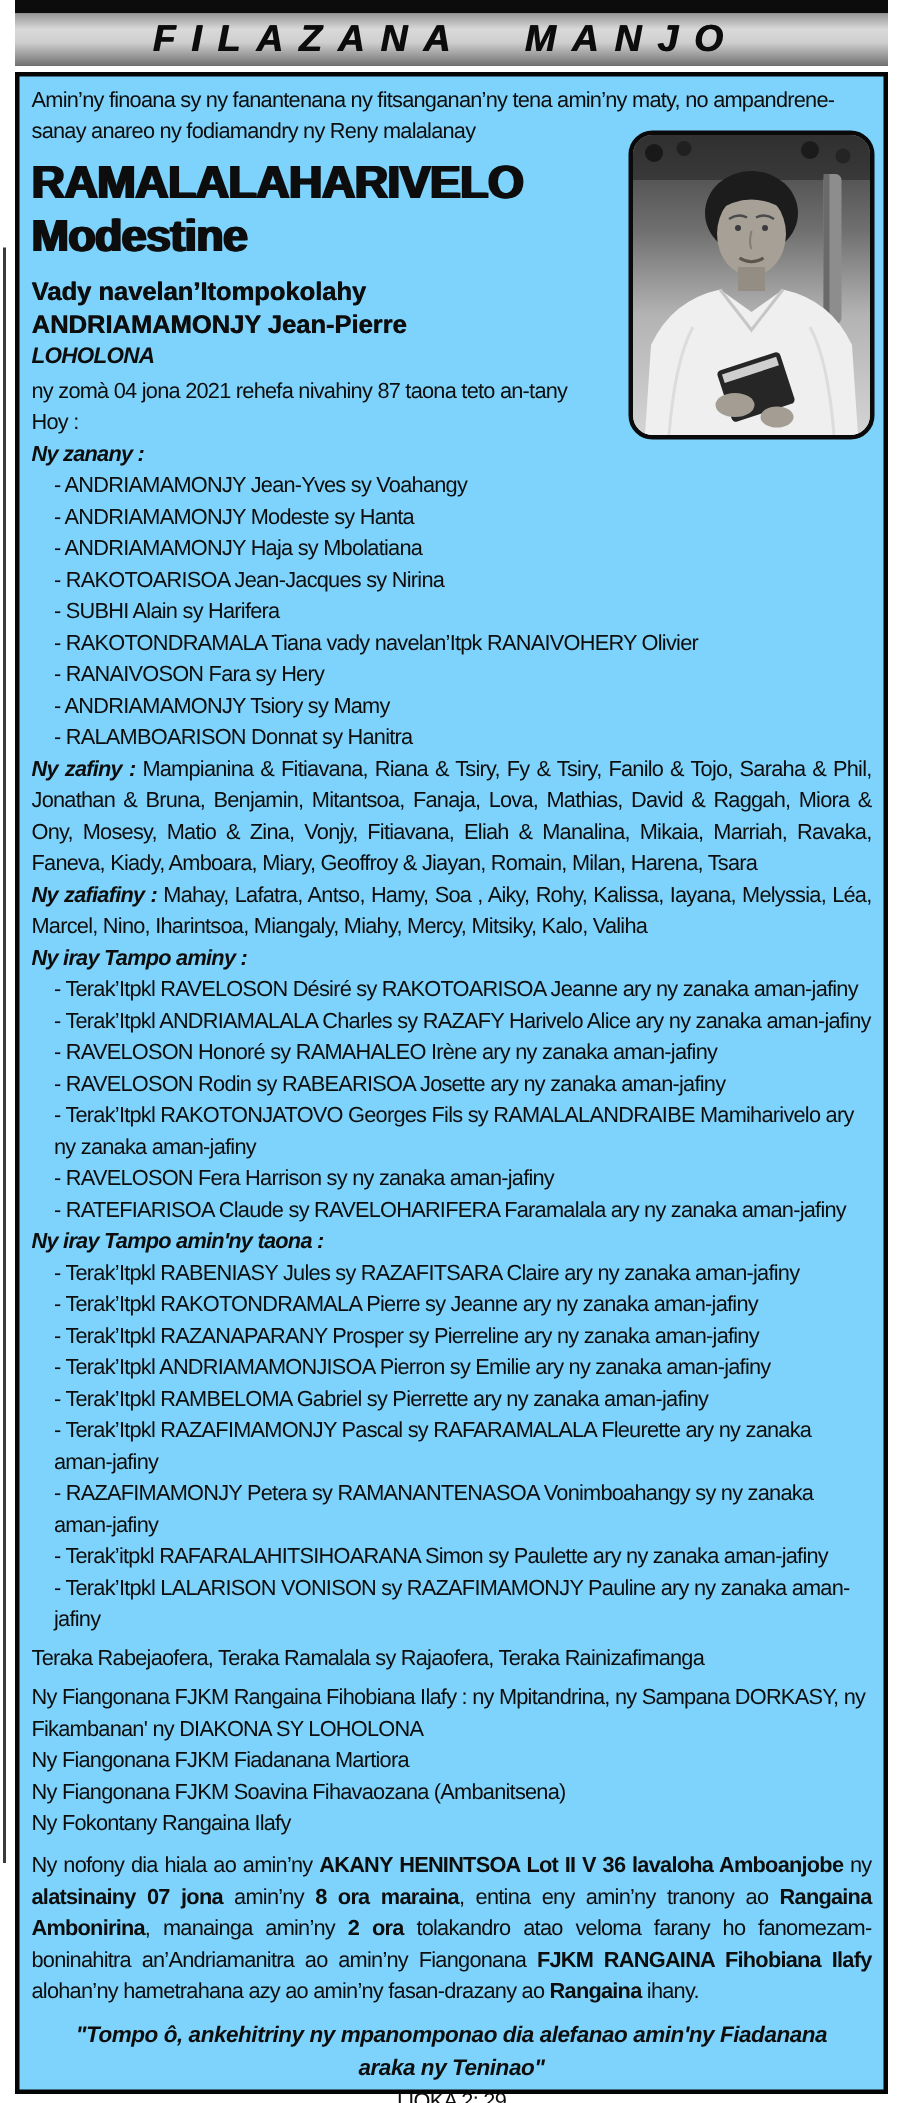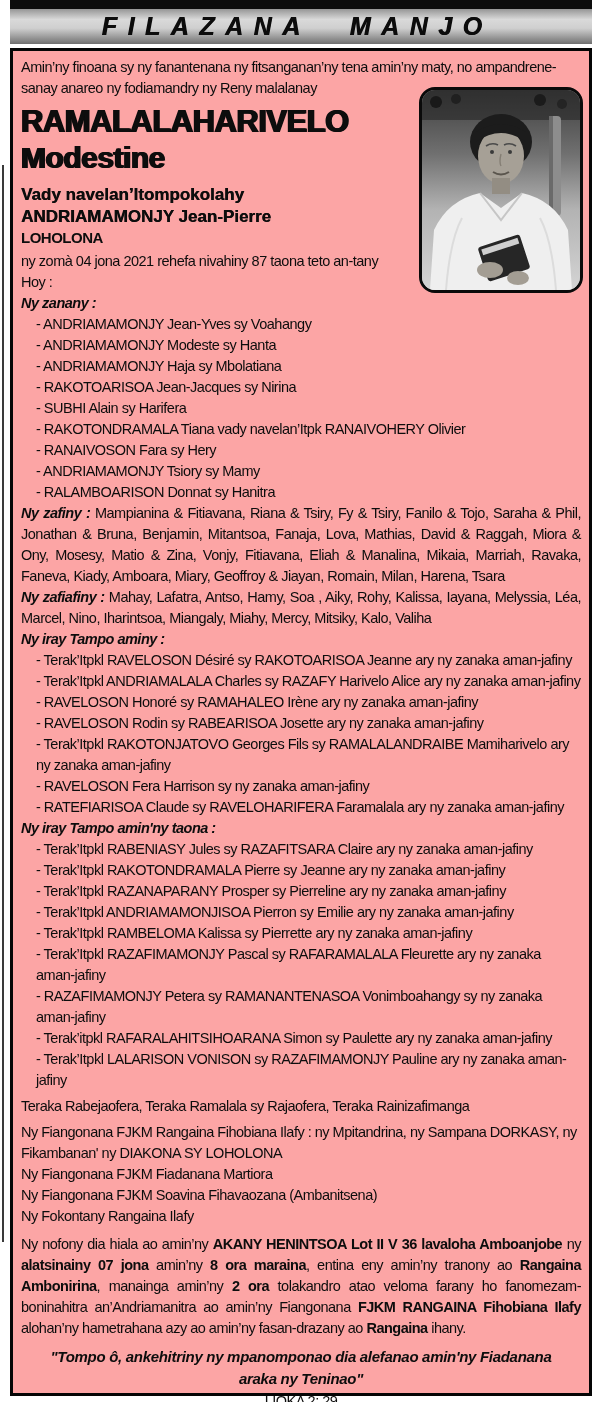--- a/index.html
+++ b/index.html
@@ -35,21 +35,21 @@
     white-space: nowrap;
   }
 
   
   .obituary-box {
     position: absolute; left: 10px; top: 48px;
     width: 582px; height: 1348px;
     border: 3px solid #050505;
     box-sizing: border-box;
     padding: 5px 8px 4px 8px;
-    background: #fca5a5;
+    background: #7dd3fc;
     font-size: 14.5px; line-height: 21px;
     letter-spacing: -0.5px;
   }
 
   .photo {
     position: absolute; top: 36px; right: 6px;
     width: 158px; height: 200px;
     margin: 0;
     border: 3px solid #0a0a0a; border-radius: 16px;
     overflow: hidden; background: #b9b9b9;
@@ -70,21 +70,21 @@
     font-size: 30px; line-height: 36px; font-weight: bold;
     text-shadow: 0.9px 0 0 #0d0d0d, -0.9px 0 0 #0d0d0d;
     margin-bottom: 8px;
   }
   .spouse-line {
     font-size: 17px; line-height: 22px; font-weight: bold;
     letter-spacing: 0;
     text-shadow: 0.4px 0 0 #0d0d0d;
   }
   .spouse-title {
-    font-size: 15px; line-height: 20px; font-weight: bold; 
+    font-size: 15px; line-height: 20px; font-weight: bold; font-style: italic;
     margin-bottom: 3px;
   }
   .plain { }
   .section-label { font-weight: bold; font-style: italic; }
   .label-inline { font-weight: bold; font-style: italic; }
   .list .item { padding-left: 15px; }
   .justify { text-align: justify; }
   .gap-top { margin-top: 5px; }
   .funeral { margin-top: 7px; }
   .quote {
@@ -191,21 +191,21 @@
       <div class="item">- RAVELOSON Fera Harrison sy ny zanaka aman-jafiny</div>
       <div class="item">- RATEFIARISOA Claude sy RAVELOHARIFERA Faramalala ary ny zanaka aman-jafiny</div>
     </div>
 
     <p class="section-label">Ny iray Tampo amin'ny taona :</p>
     <div class="list">
       <div class="item">- Terak’Itpkl RABENIASY Jules sy RAZAFITSARA Claire ary ny zanaka aman-jafiny</div>
       <div class="item">- Terak’Itpkl RAKOTONDRAMALA Pierre sy Jeanne ary ny zanaka aman-jafiny</div>
       <div class="item">- Terak’Itpkl RAZANAPARANY Prosper sy Pierreline ary ny zanaka aman-jafiny</div>
       <div class="item">- Terak’Itpkl ANDRIAMAMONJISOA Pierron sy Emilie ary ny zanaka aman-jafiny</div>
-      <div class="item">- Terak’Itpkl RAMBELOMA Kalissa sy Pierrette ary ny zanaka aman-jafiny</div>
+      <div class="item">- Terak’Itpkl RAMBELOMA Gabriel sy Pierrette ary ny zanaka aman-jafiny</div>
       <div class="item">- Terak’Itpkl RAZAFIMAMONJY Pascal sy RAFARAMALALA Fleurette ary ny zanaka aman-jafiny</div>
       <div class="item">- RAZAFIMAMONJY Petera sy RAMANANTENASOA Vonimboahangy sy ny zanaka aman-jafiny</div>
       <div class="item">- Terak’itpkl RAFARALAHITSIHOARANA Simon sy Paulette ary ny zanaka aman-jafiny</div>
       <div class="item">- Terak’Itpkl LALARISON VONISON sy RAZAFIMAMONJY Pauline ary ny zanaka aman-jafiny</div>
     </div>
 
     <p class="plain gap-top">Teraka Rabejaofera, Teraka Ramalala sy Rajaofera, Teraka Rainizafimanga</p>
 
     <p class="plain gap-top">Ny Fiangonana FJKM Rangaina Fihobiana Ilafy : ny Mpitandrina, ny Sampana DORKASY, ny Fikambanan' ny DIAKONA SY LOHOLONA</p>
     <p class="plain">Ny Fiangonana FJKM Fiadanana Martiora</p>

